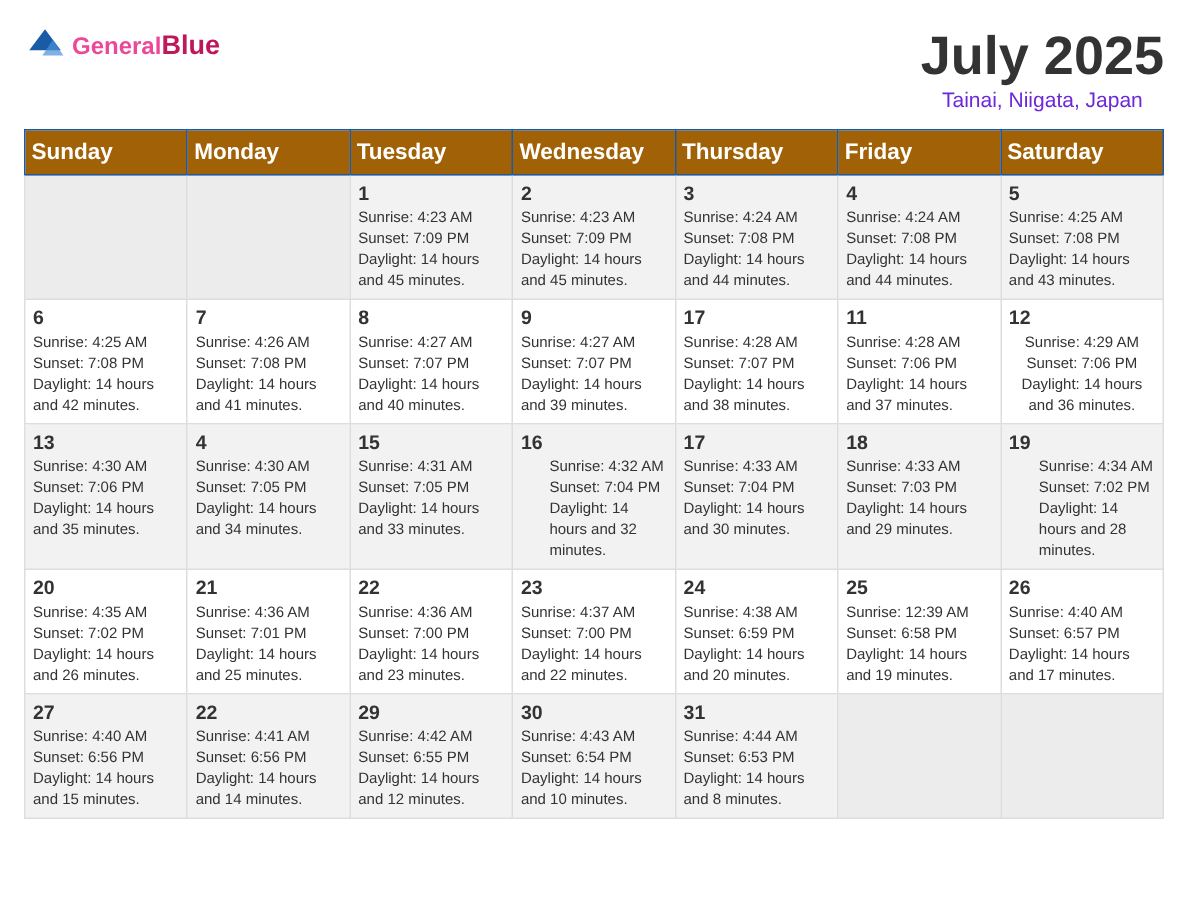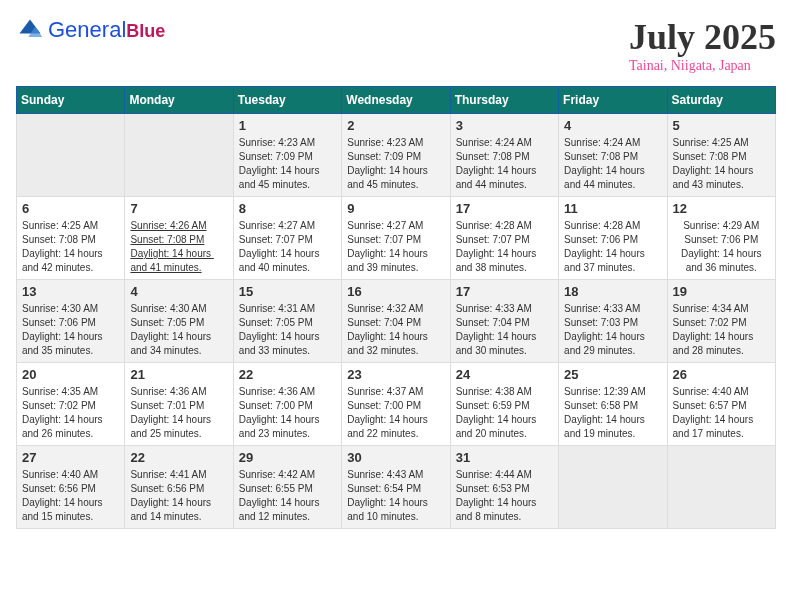--- a/index.html
+++ b/index.html
@@ -15,56 +15,55 @@
       justify-content: space-between;
       align-items: flex-start;
       margin-bottom: 12px;
     }
     .logo {
       display: flex;
       align-items: center;
       gap: 4px;
     }
     .logo-text-general {
-      font-size: 22px;
-      font-weight: normal;
-      color: #1d4ed8;
+      font-size: 16px;
+      font-weight: bold;
+      color: #ec4899;
     }
     .logo-text-blue {
       font-size: 18px;
       font-weight: bold;
       color: #be185d;
     }
     .logo-icon {
       width: 28px;
       height: 28px;
     }
     .title-area {
-      text-align: left;
-      font-family: Liberation Serif, serif;
+      text-align: center;
     }
     .title-month {
       font-size: 36px;
       font-weight: bold;
       color: #333;
     }
     .title-location {
       font-size: 14px;
-      color: #ec4899;
+      color: #6d28d9;
     }
     .calendar {
       width: 100%;
       border-collapse: collapse;
       border: 1px solid #ccc;
     }
     .calendar th {
-      background: #0f766e;
+      background: #a16207;
       color: #fff;
       padding: 6px 4px;
-      font-size: 12px;
+      font-size: 15px;
       font-weight: bold;
       text-align: left;
       border: 1px solid #1a5ba8;
     }
     .calendar td {
       vertical-align: top;
       padding: 4px 5px;
       border: 1px solid #ddd;
       width: 108px;
       min-height: 80px;
@@ -161,21 +160,21 @@
       </tr>
       <tr>
         <td>
           <span class="day-number">6</span>
           <div class="cell-text" style="white-space: pre-wrap;">Sunrise: 4:25 AM
 Sunset: 7:08 PM
 Daylight: 14 hours and 42 minutes.</div>
         </td>
         <td>
           <span class="day-number">7</span>
-          <div class="cell-text" style="white-space: pre-wrap; text-decoration: underline;">Sunrise: 4:26 AM
+          <div class="cell-text" style="white-space: pre-wrap;">Sunrise: 4:26 AM
 Sunset: 7:08 PM
 Daylight: 14 hours and 41 minutes.</div>
         </td>
         <td>
           <span class="day-number">8</span>
           <div class="cell-text" style="white-space: pre-wrap;">Sunrise: 4:27 AM
 Sunset: 7:07 PM
 Daylight: 14 hours and 40 minutes.</div>
         </td>
         <td>
@@ -217,39 +216,39 @@
 Daylight: 14 hours and 34 minutes.</div>
         </td>
         <td>
           <span class="day-number">15</span>
           <div class="cell-text" style="white-space: pre-wrap;">Sunrise: 4:31 AM
 Sunset: 7:05 PM
 Daylight: 14 hours and 33 minutes.</div>
         </td>
         <td>
           <span class="day-number">16</span>
-          <div class="cell-text" style="white-space: pre-wrap;">Sunrise: 4:32 AM
+          <div class="cell-text" style="white-space: pre-wrap; margin-left: 19px;">Sunrise: 4:32 AM
 Sunset: 7:04 PM
 Daylight: 14 hours and 32 minutes.</div>
         </td>
         <td>
           <span class="day-number">17</span>
           <div class="cell-text" style="white-space: pre-wrap;">Sunrise: 4:33 AM
 Sunset: 7:04 PM
 Daylight: 14 hours and 30 minutes.</div>
         </td>
         <td>
           <span class="day-number">18</span>
           <div class="cell-text" style="white-space: pre-wrap;">Sunrise: 4:33 AM
 Sunset: 7:03 PM
 Daylight: 14 hours and 29 minutes.</div>
         </td>
         <td>
           <span class="day-number">19</span>
-          <div class="cell-text" style="white-space: pre-wrap;">Sunrise: 4:34 AM
+          <div class="cell-text" style="white-space: pre-wrap; margin-left: 20px;">Sunrise: 4:34 AM
 Sunset: 7:02 PM
 Daylight: 14 hours and 28 minutes.</div>
         </td>
       </tr>
       <tr>
         <td>
           <span class="day-number">20</span>
           <div class="cell-text" style="white-space: pre-wrap;">Sunrise: 4:35 AM
 Sunset: 7:02 PM
 Daylight: 14 hours and 26 minutes.</div>

